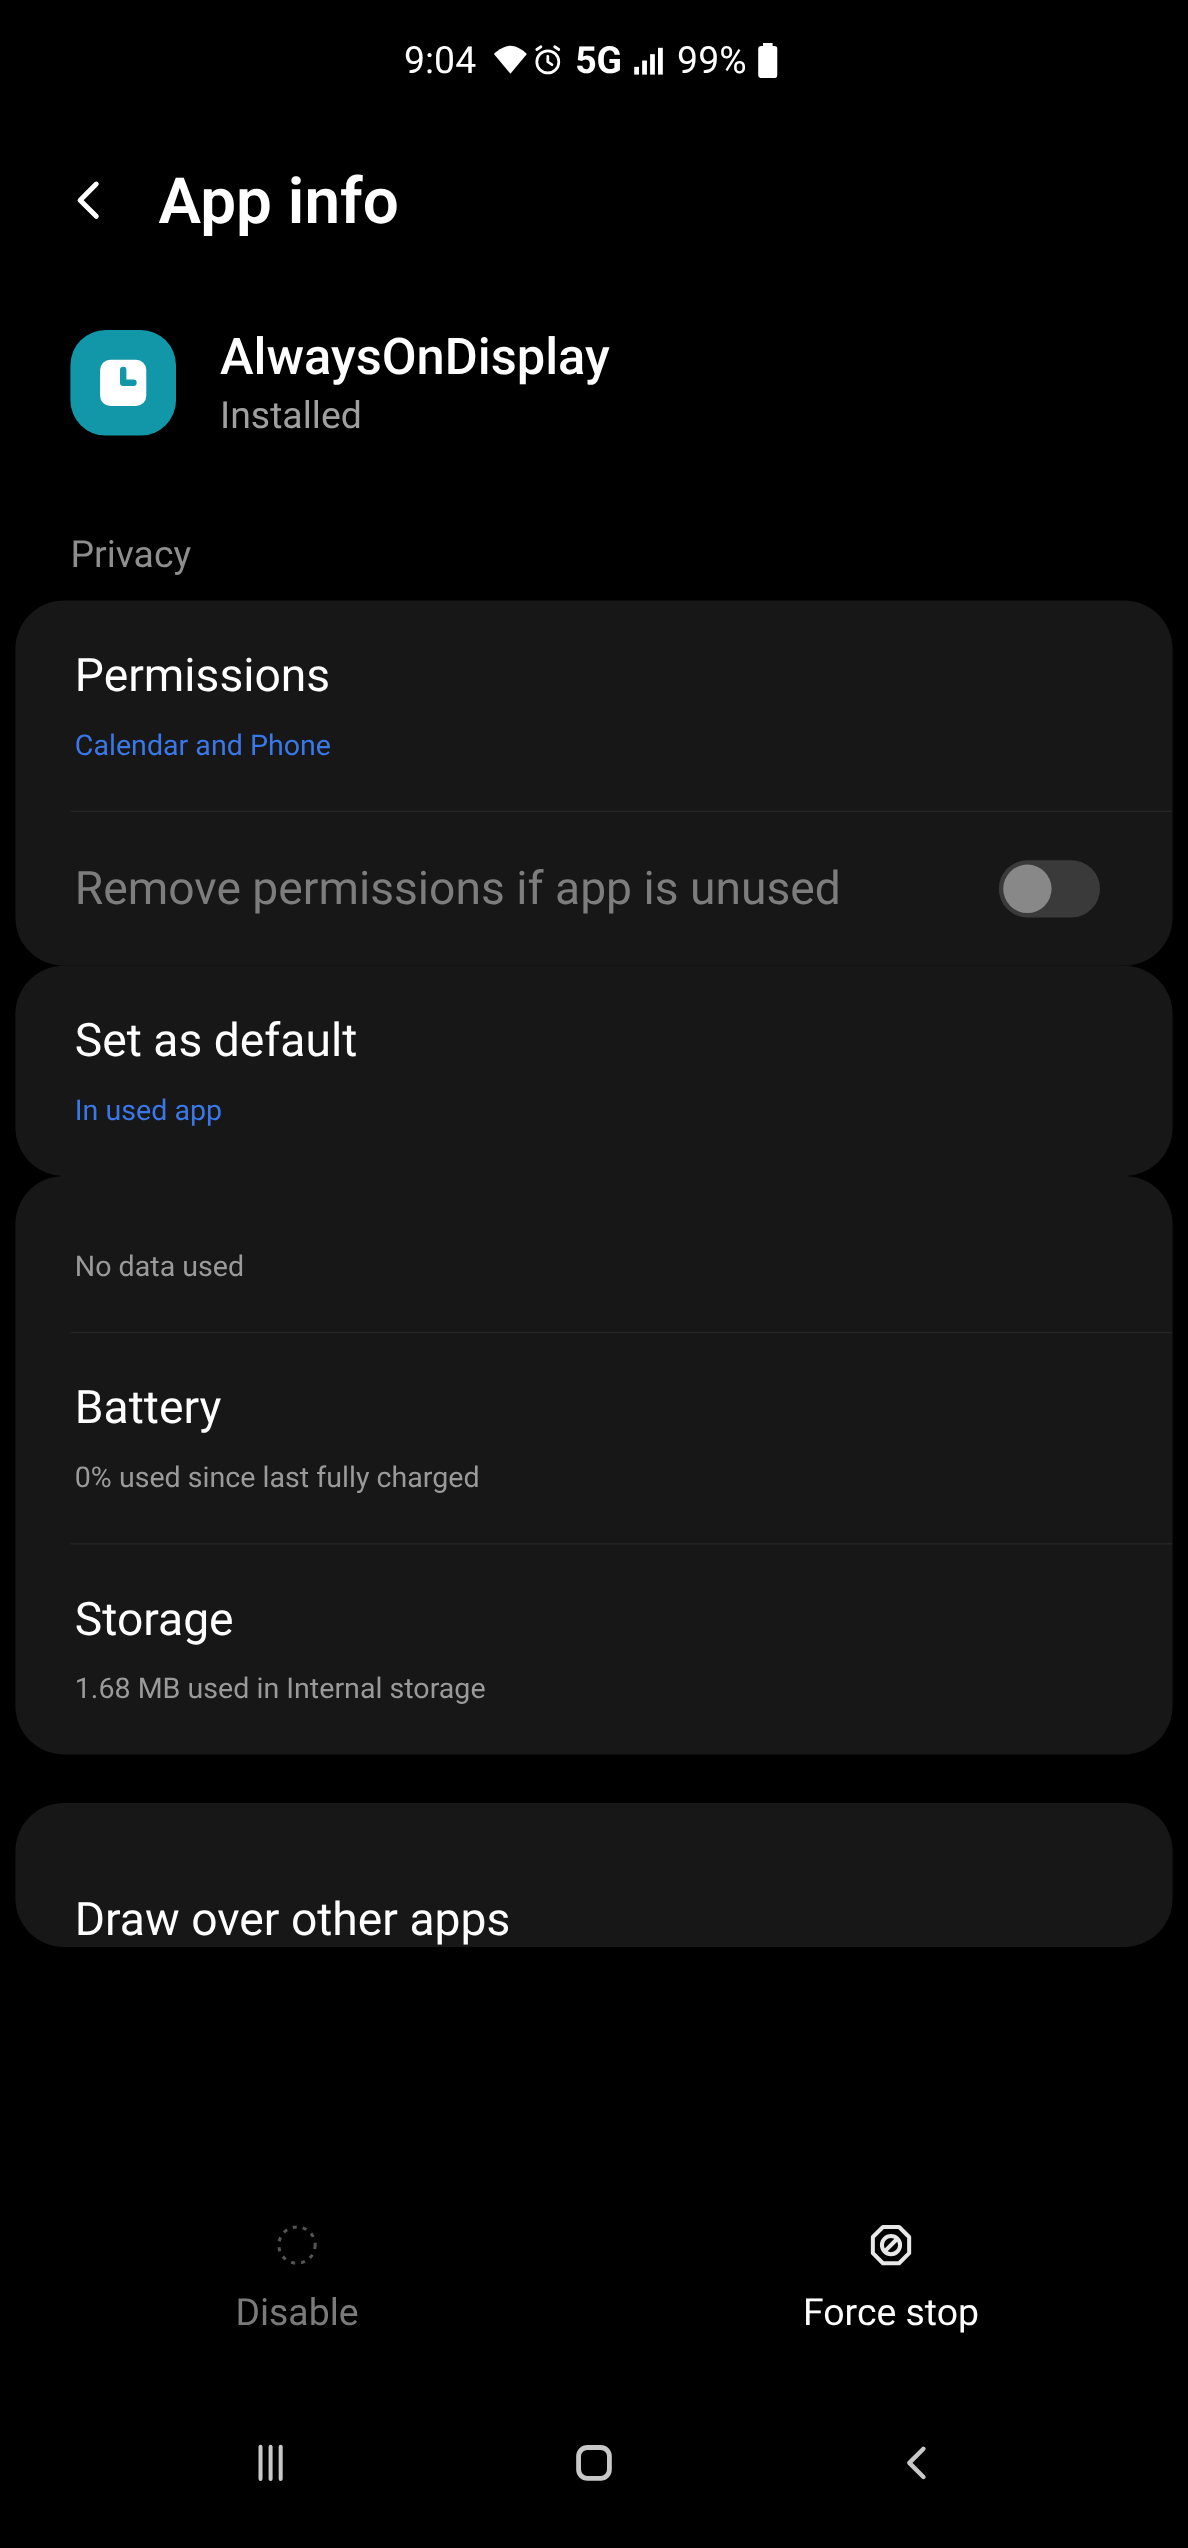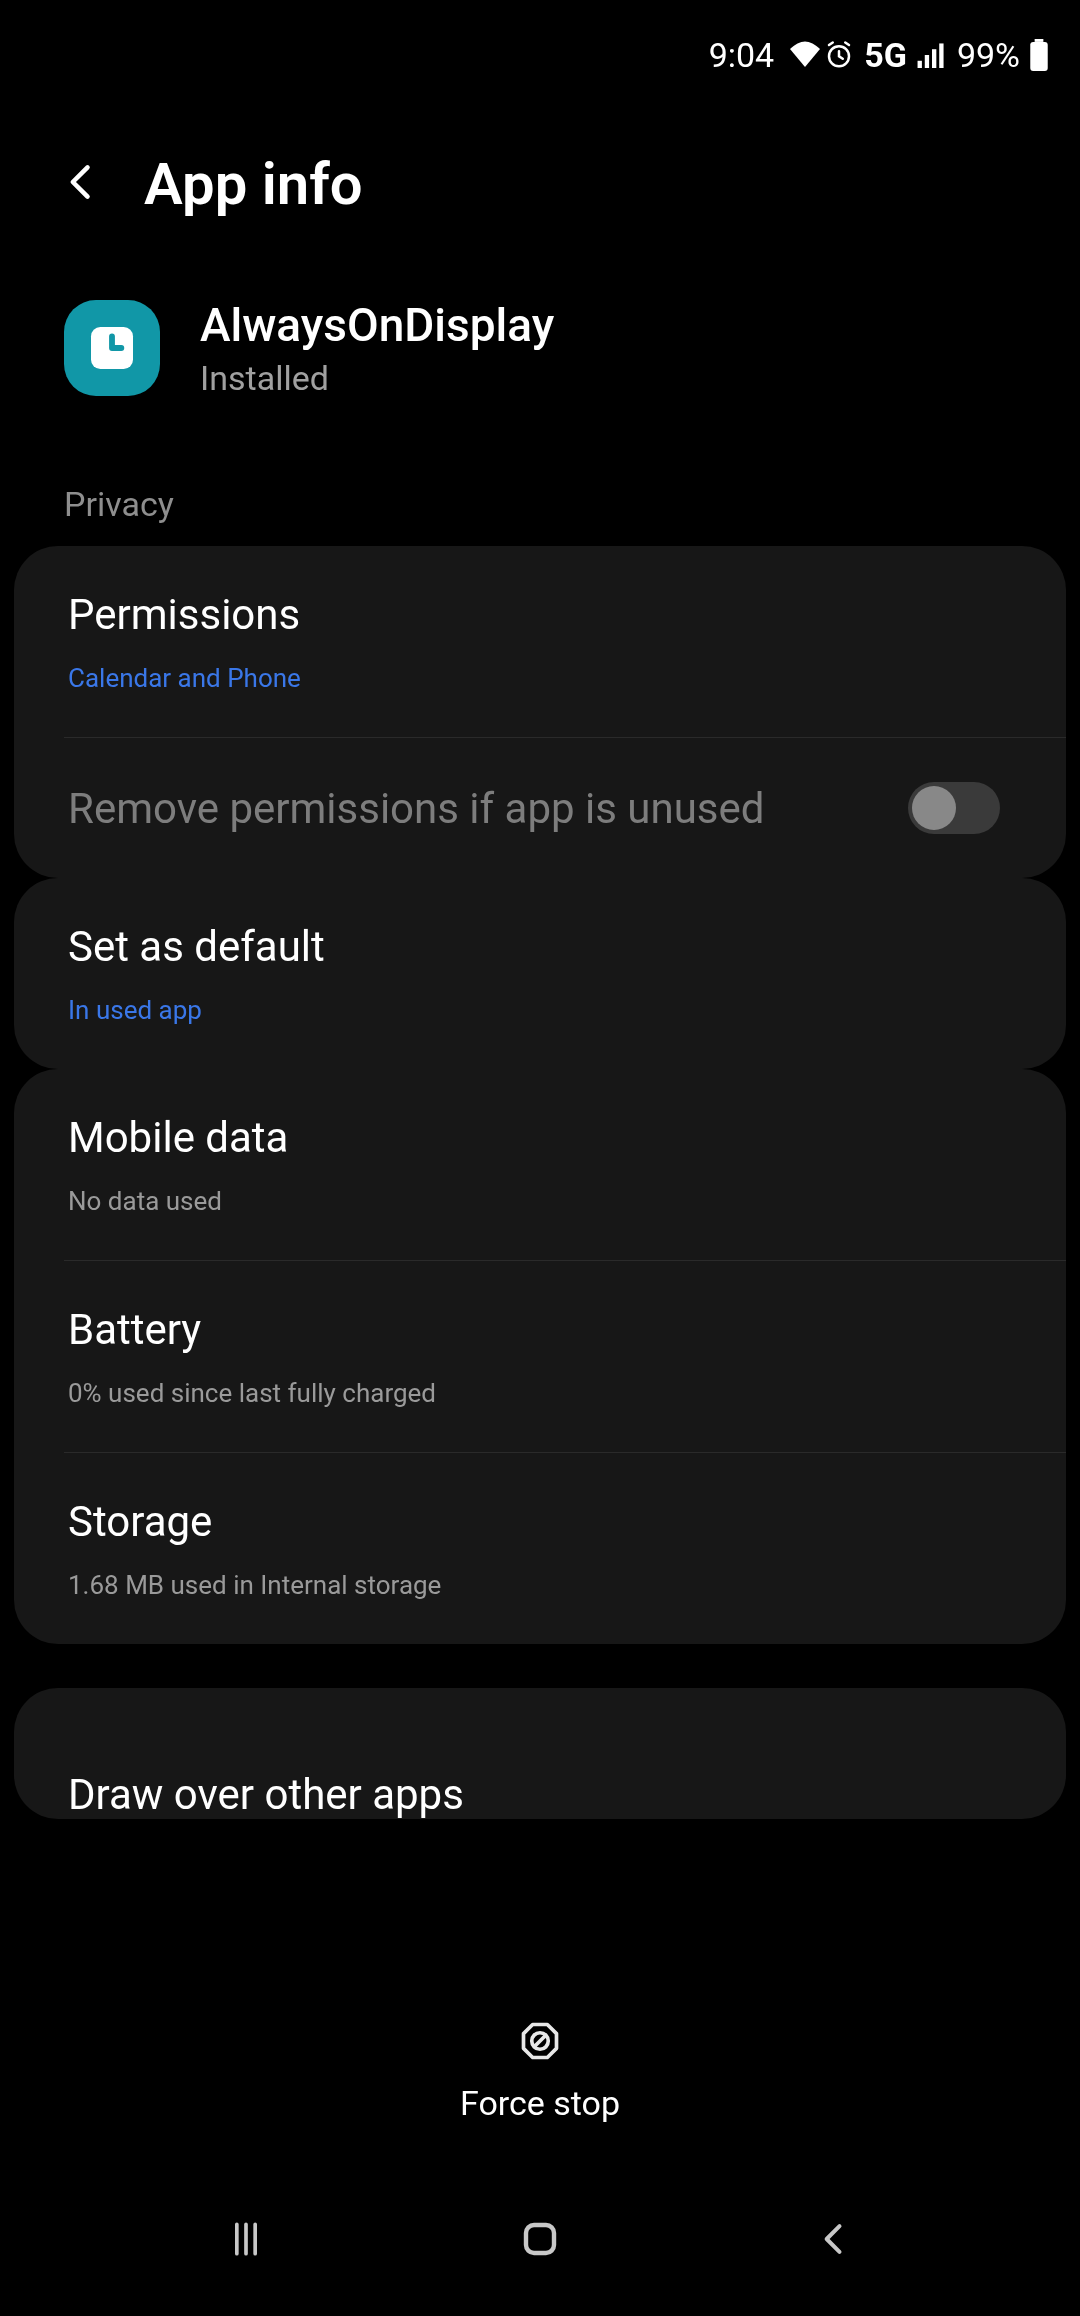--- a/index.html
+++ b/index.html
@@ -8,23 +8,23 @@
       height: 2316px;
       background: #000;
       color: #fff;
       font-family: -apple-system, BlinkMacSystemFont, "Segoe UI", Roboto, Arial, sans-serif;
       overflow: hidden;
       position: relative;
     }
     
     .status-bar {
       display: flex;
-      justify-content: flex-end;
-      align-items: center;
-      padding: 20px 32px 0 48px;
+      justify-content: center;
+      align-items: center;
+      padding: 20px 54px 0 48px;
       height: 90px;
       font-size: 34px;
       font-weight: 400;
     }
     .status-left, .status-right { display: flex; align-items: center; gap: 12px; }
     .status-right { gap: 10px; }
     .wifi-icon, .alarm-icon, .signal-icon, .battery-icon { display: inline-flex; }
     
     .header {
       display: flex;
@@ -207,41 +207,48 @@
 
   <div class="card">
     <div class="row">
       <div class="row-title">Set as default</div>
       <div class="row-sub link">In used app</div>
     </div>
   </div>
 
   <div class="card">
     <div class="row">
-      <div class="row-title">Mobile data</div>
       <div class="row-sub muted">No data used</div>
     </div>
     <div class="row">
       <div class="row-title">Battery</div>
       <div class="row-sub muted">0% used since last fully charged</div>
     </div>
     <div class="row">
       <div class="row-title">Storage</div>
       <div class="row-sub muted">1.68 MB used in Internal storage</div>
     </div>
   </div>
 
   <div class="card peek">
     <div class="row">
       <div class="row-title">Draw over other apps</div>
     </div>
   </div>
 </div>
 
 <div class="action-bar">
+  <div class="action dim">
+    <span>
+      <svg width="44" height="44" viewBox="0 0 24 24" fill="none">
+        <circle cx="12" cy="12" r="9" stroke="#9a9a9a" stroke-width="1.5" stroke-dasharray="2 3"></circle>
+      </svg>
+    </span>
+    <span class="action-label">Disable</span>
+  </div>
   <div class="action">
     <span>
       <svg width="44" height="44" viewBox="0 0 24 24" fill="none">
         <path d="M8 3 h8 l5 5 v8 l-5 5 h-8 l-5 -5 v-8 Z" stroke="#e8e8e8" stroke-width="2" stroke-linejoin="round"></path>
         <circle cx="12" cy="12" r="4.5" stroke="#e8e8e8" stroke-width="2"></circle>
         <path d="M9 15 L15 9" stroke="#e8e8e8" stroke-width="2"></path>
       </svg>
     </span>
     <span class="action-label">Force stop</span>
   </div>

